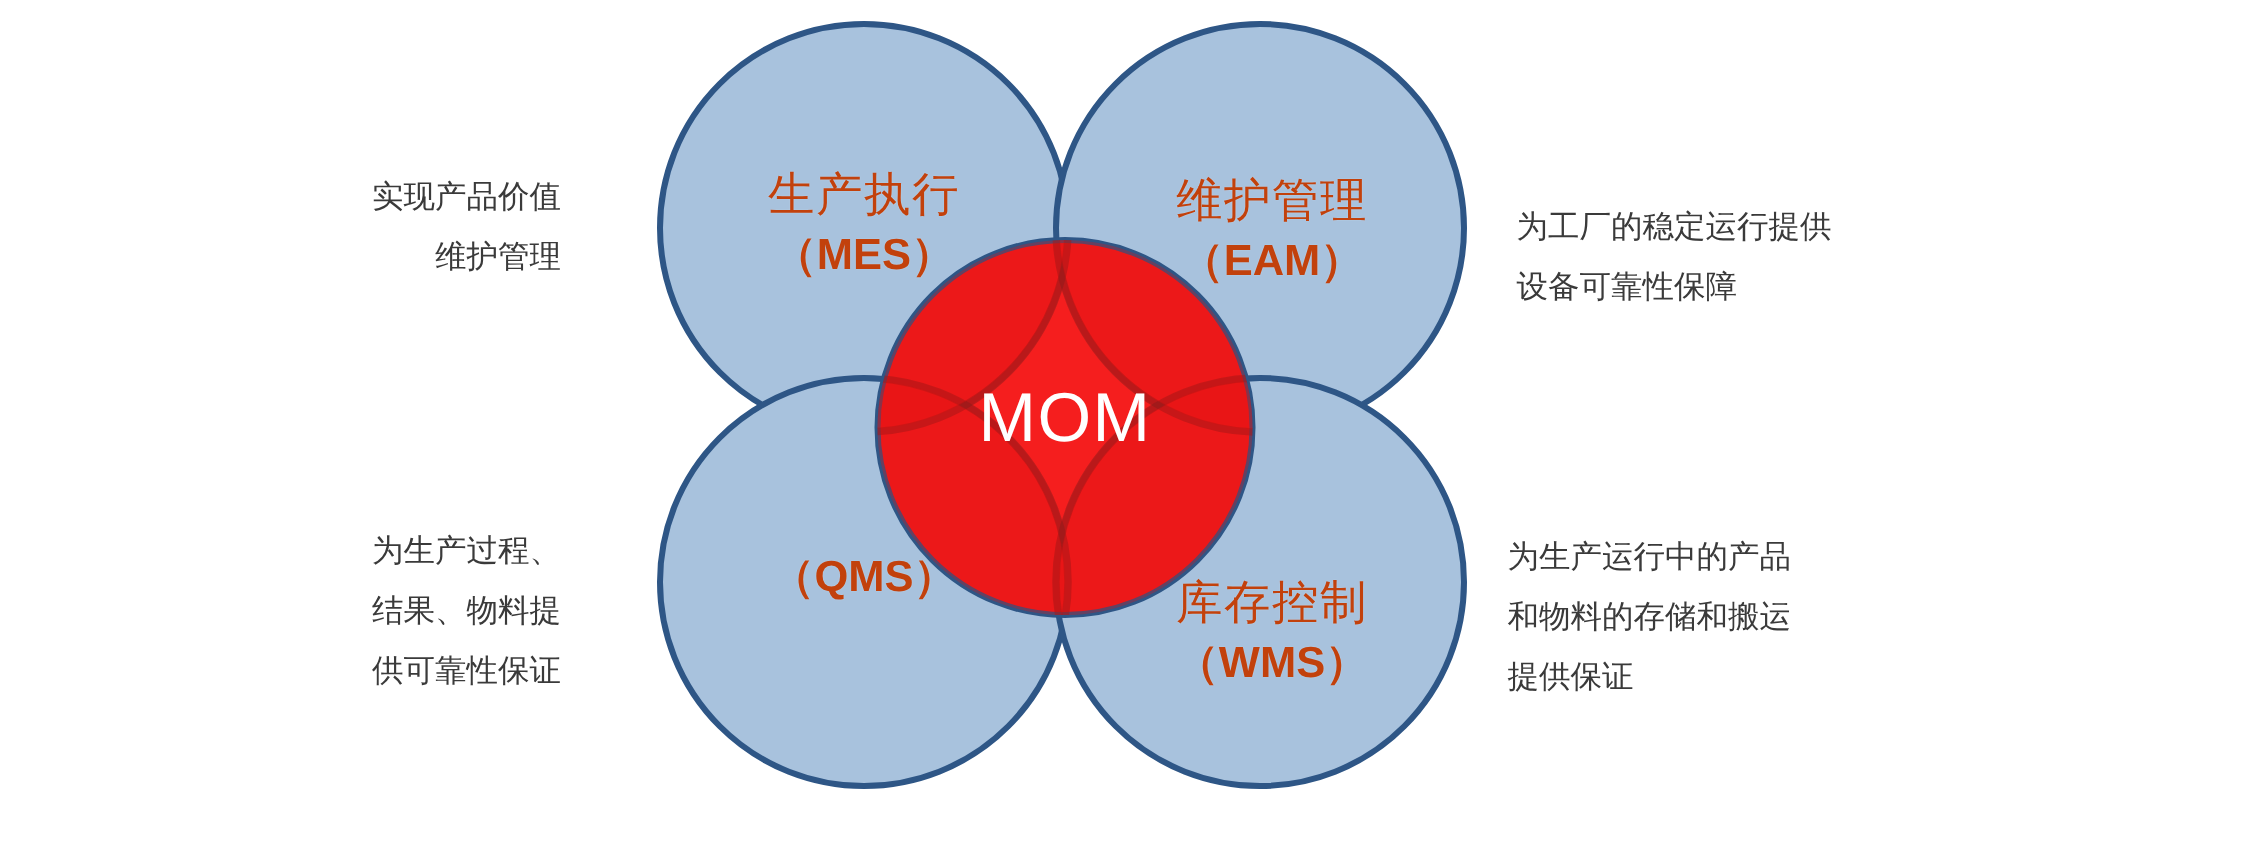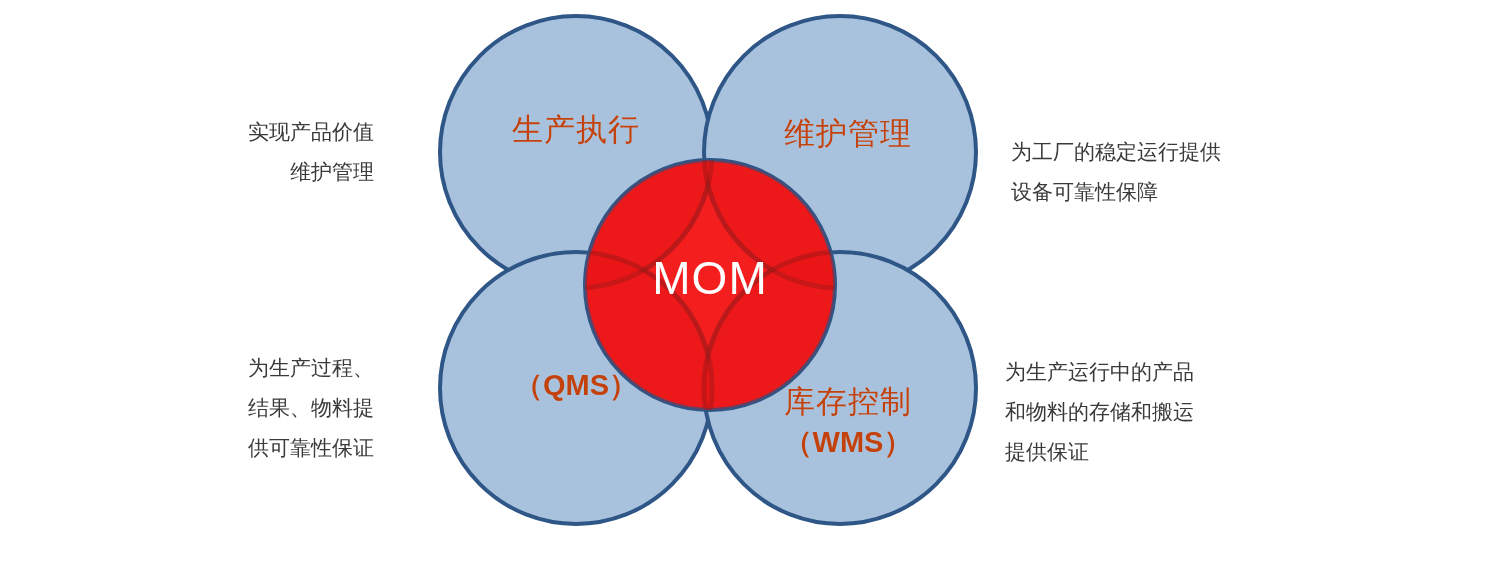--- a/index.html
+++ b/index.html
@@ -110,24 +110,26 @@
     <g clip-path="url(#clip-center)" fill="#e01010" fill-opacity="0.30" stroke="none">
       <circle cx="576" cy="152" r="134"></circle>
       <circle cx="840" cy="152" r="134"></circle>
       <circle cx="576" cy="388" r="134"></circle>
       <circle cx="840" cy="388" r="134"></circle>
     </g>
   </svg>
 
   <div class="circle-label lbl-mes">
     <span class="cn">生产执行</span>
+    <span class="en">（MES）</span>
   </div>
 
   <div class="circle-label lbl-eam">
     <span class="cn">维护管理</span>
+    <span class="en">（EAM）</span>
   </div>
 
   <div class="circle-label lbl-qms">
     <span class="en">（QMS）</span>
   </div>
 
   <div class="circle-label lbl-wms">
     <span class="cn">库存控制</span>
     <span class="en">（WMS）</span>
   </div>

